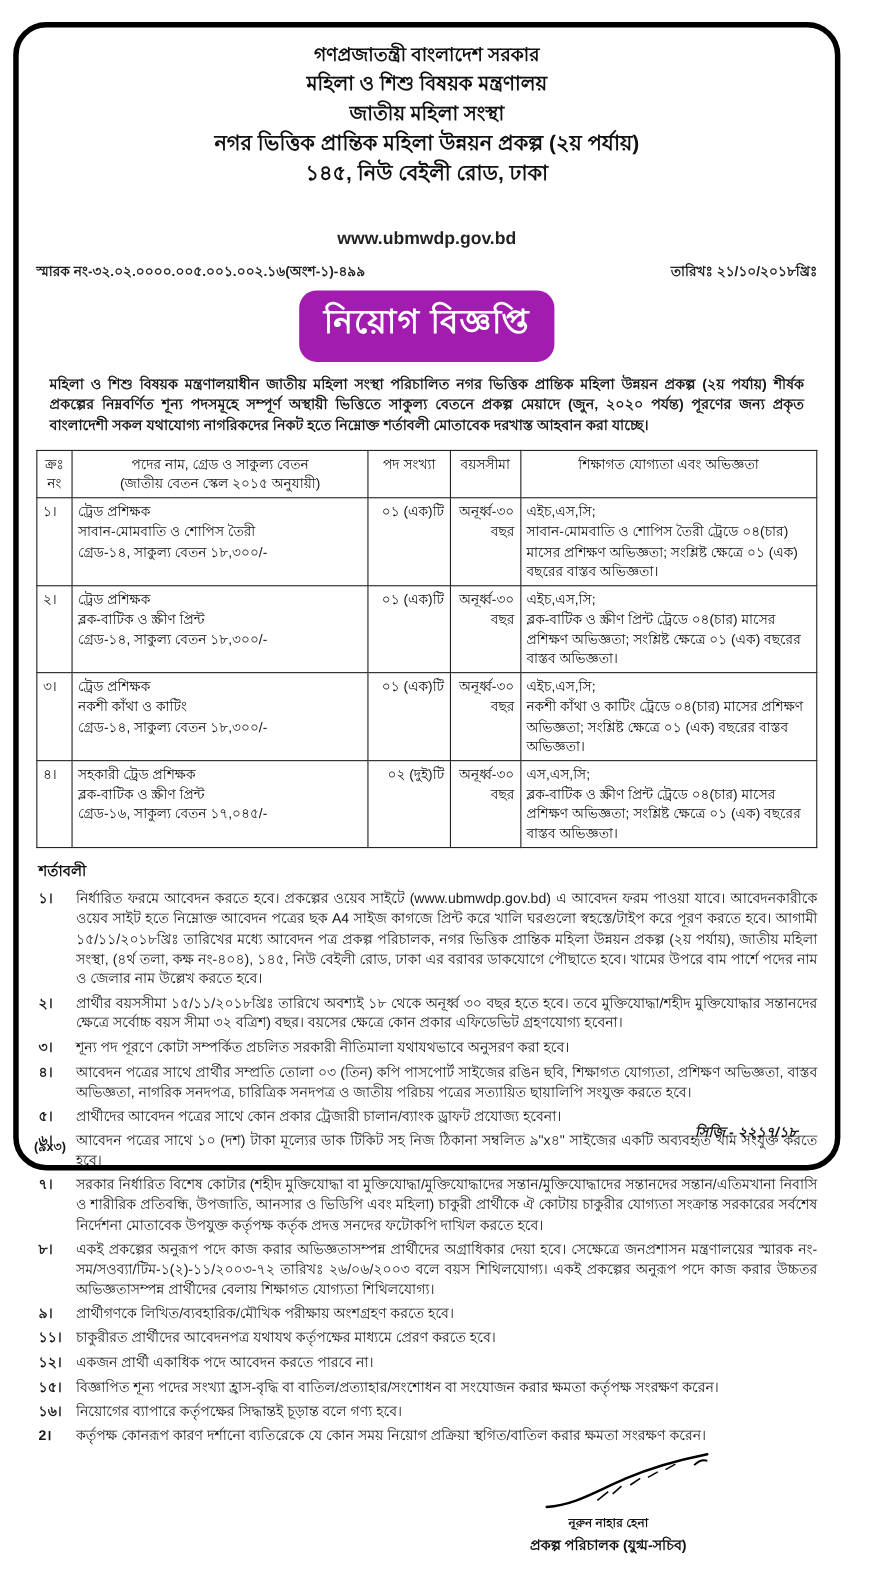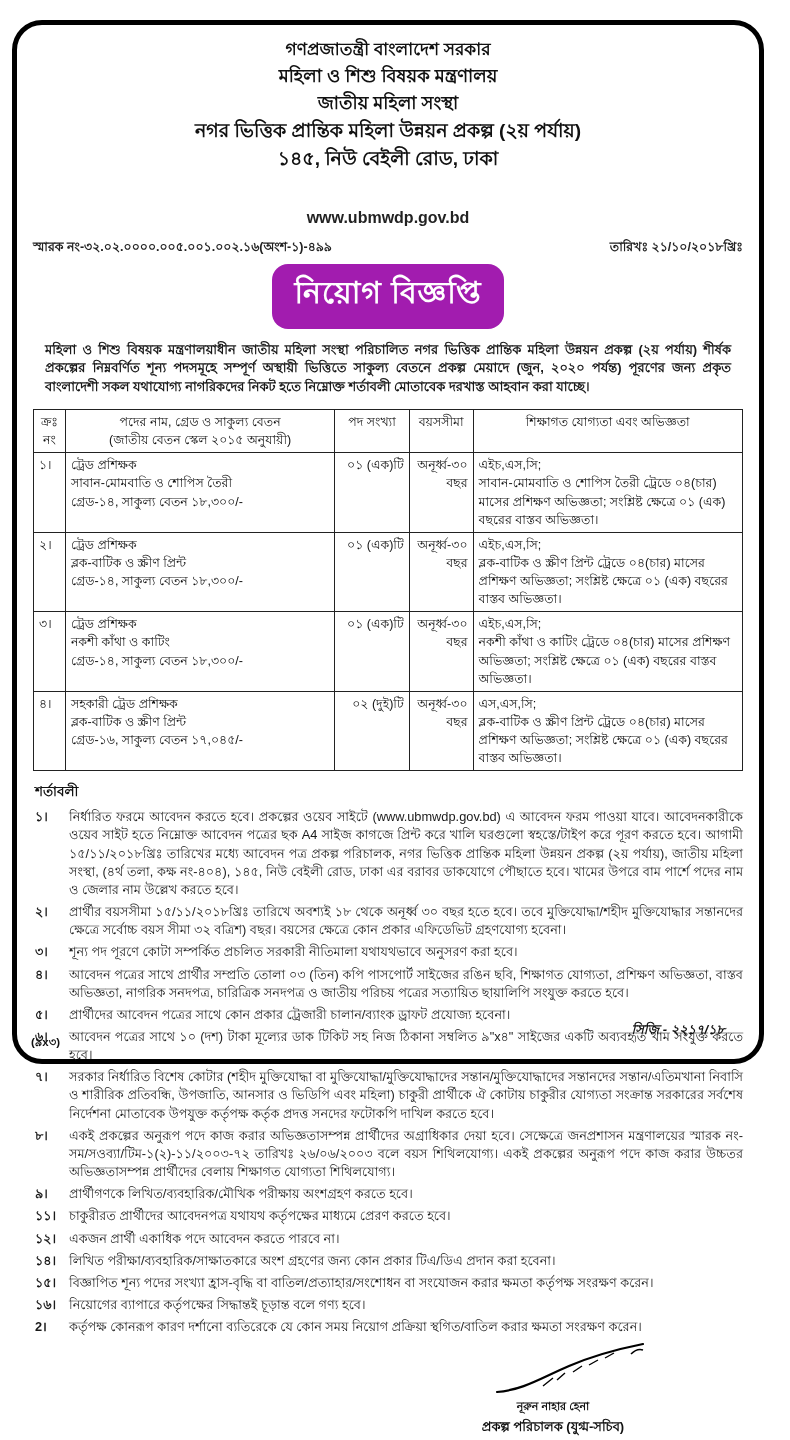--- a/index.html
+++ b/index.html
@@ -187,24 +187,20 @@
     </div>
     <div class="cond">
       <span class="cond-no">১১।</span>
       <span class="cond-text">চাকুরীরত প্রার্থীদের আবেদনপত্র যথাযথ কর্তৃপক্ষের মাধ্যমে প্রেরণ করতে হবে।</span>
     </div>
     <div class="cond">
       <span class="cond-no">১২।</span>
       <span class="cond-text">একজন প্রার্থী একাধিক পদে আবেদন করতে পারবে না।</span>
     </div>
     <div class="cond">
-      <span class="cond-no">১৪।</span>
-      <span class="cond-text">লিখিত পরীক্ষা/ব্যবহারিক/সাক্ষাতকারে অংশ গ্রহণের জন্য কোন প্রকার টিএ/ডিএ প্রদান করা হবেনা।</span>
-    </div>
-    <div class="cond">
       <span class="cond-no">১৫।</span>
       <span class="cond-text">বিজ্ঞাপিত শূন্য পদের সংখ্যা হ্রাস-বৃদ্ধি বা বাতিল/প্রত্যাহার/সংশোধন বা সংযোজন করার ক্ষমতা কর্তৃপক্ষ সংরক্ষণ করেন।</span>
     </div>
     <div class="cond">
       <span class="cond-no">১৬।</span>
       <span class="cond-text">নিয়োগের ব্যাপারে কর্তৃপক্ষের সিদ্ধান্তই চূড়ান্ত বলে গণ্য হবে।</span>
     </div>
     <div class="cond">
       <span class="cond-no">2।</span>
       <span class="cond-text">কর্তৃপক্ষ কোনরূপ কারণ দর্শানো ব্যতিরেকে যে কোন সময় নিয়োগ প্রক্রিয়া স্থগিত/বাতিল করার ক্ষমতা সংরক্ষণ করেন।</span>

